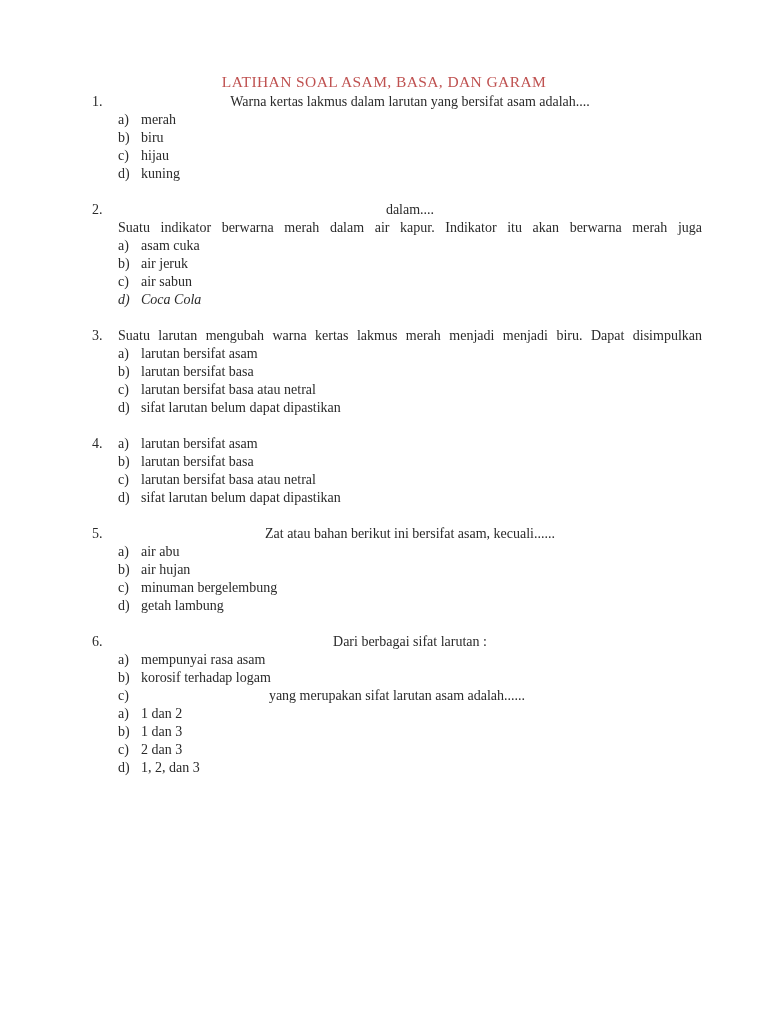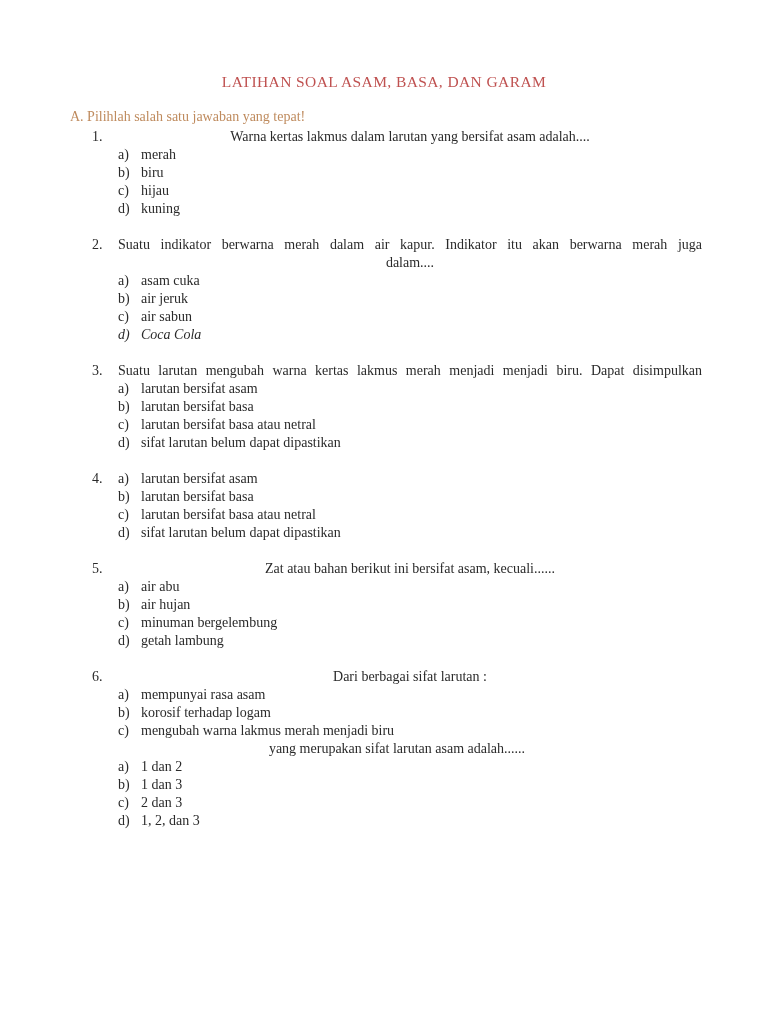--- a/index.html
+++ b/index.html
@@ -60,21 +60,20 @@
   .italic-word { }
   .continuation { margin-left: -26px; }
 </style>
 </head>
 <body>
 
 <div class="page">
 
   <div class="doc-title">LATIHAN SOAL ASAM, BASA, DAN GARAM</div>
 
-  <div class="section-heading">A. Pilihlah salah satu jawaban yang tepat!</div>
 
   <div class="question first">
     <span class="qnum">1.</span>
     <div class="qline">Warna kertas lakmus dalam larutan yang bersifat asam adalah....</div>
     <ul class="options">
       <li class="option">
         <span class="letter">a)</span>
         <span>merah</span>
       </li>
       <li class="option">
@@ -87,22 +86,22 @@
       </li>
       <li class="option">
         <span class="letter">d)</span>
         <span>kuning</span>
       </li>
     </ul>
   </div>
 
   <div class="question">
     <span class="qnum">2.</span>
+    <div class="qline">dalam....</div>
     <div class="qline stretch">Suatu indikator berwarna merah dalam air kapur. Indikator itu akan berwarna merah juga</div>
-    <div class="qline">dalam....</div>
     <ul class="options">
       <li class="option">
         <span class="letter">a)</span>
         <span>asam cuka</span>
       </li>
       <li class="option">
         <span class="letter">b)</span>
         <span>air jeruk</span>
       </li>
       <li class="option">
@@ -191,21 +190,20 @@
       <li class="option">
         <span class="letter">a)</span>
         <span>mempunyai rasa asam</span>
       </li>
       <li class="option">
         <span class="letter">b)</span>
         <span>korosif terhadap logam</span>
       </li>
       <li class="option">
         <span class="letter">c)</span>
-        <span>mengubah warna lakmus merah menjadi biru</span>
       </li>
     </ul>
     <div class="qline continuation">yang merupakan sifat larutan asam adalah......</div>
     <ul class="options">
       <li class="option">
         <span class="letter">a)</span>
         <span>1 dan 2</span>
       </li>
       <li class="option">
         <span class="letter">b)</span>

